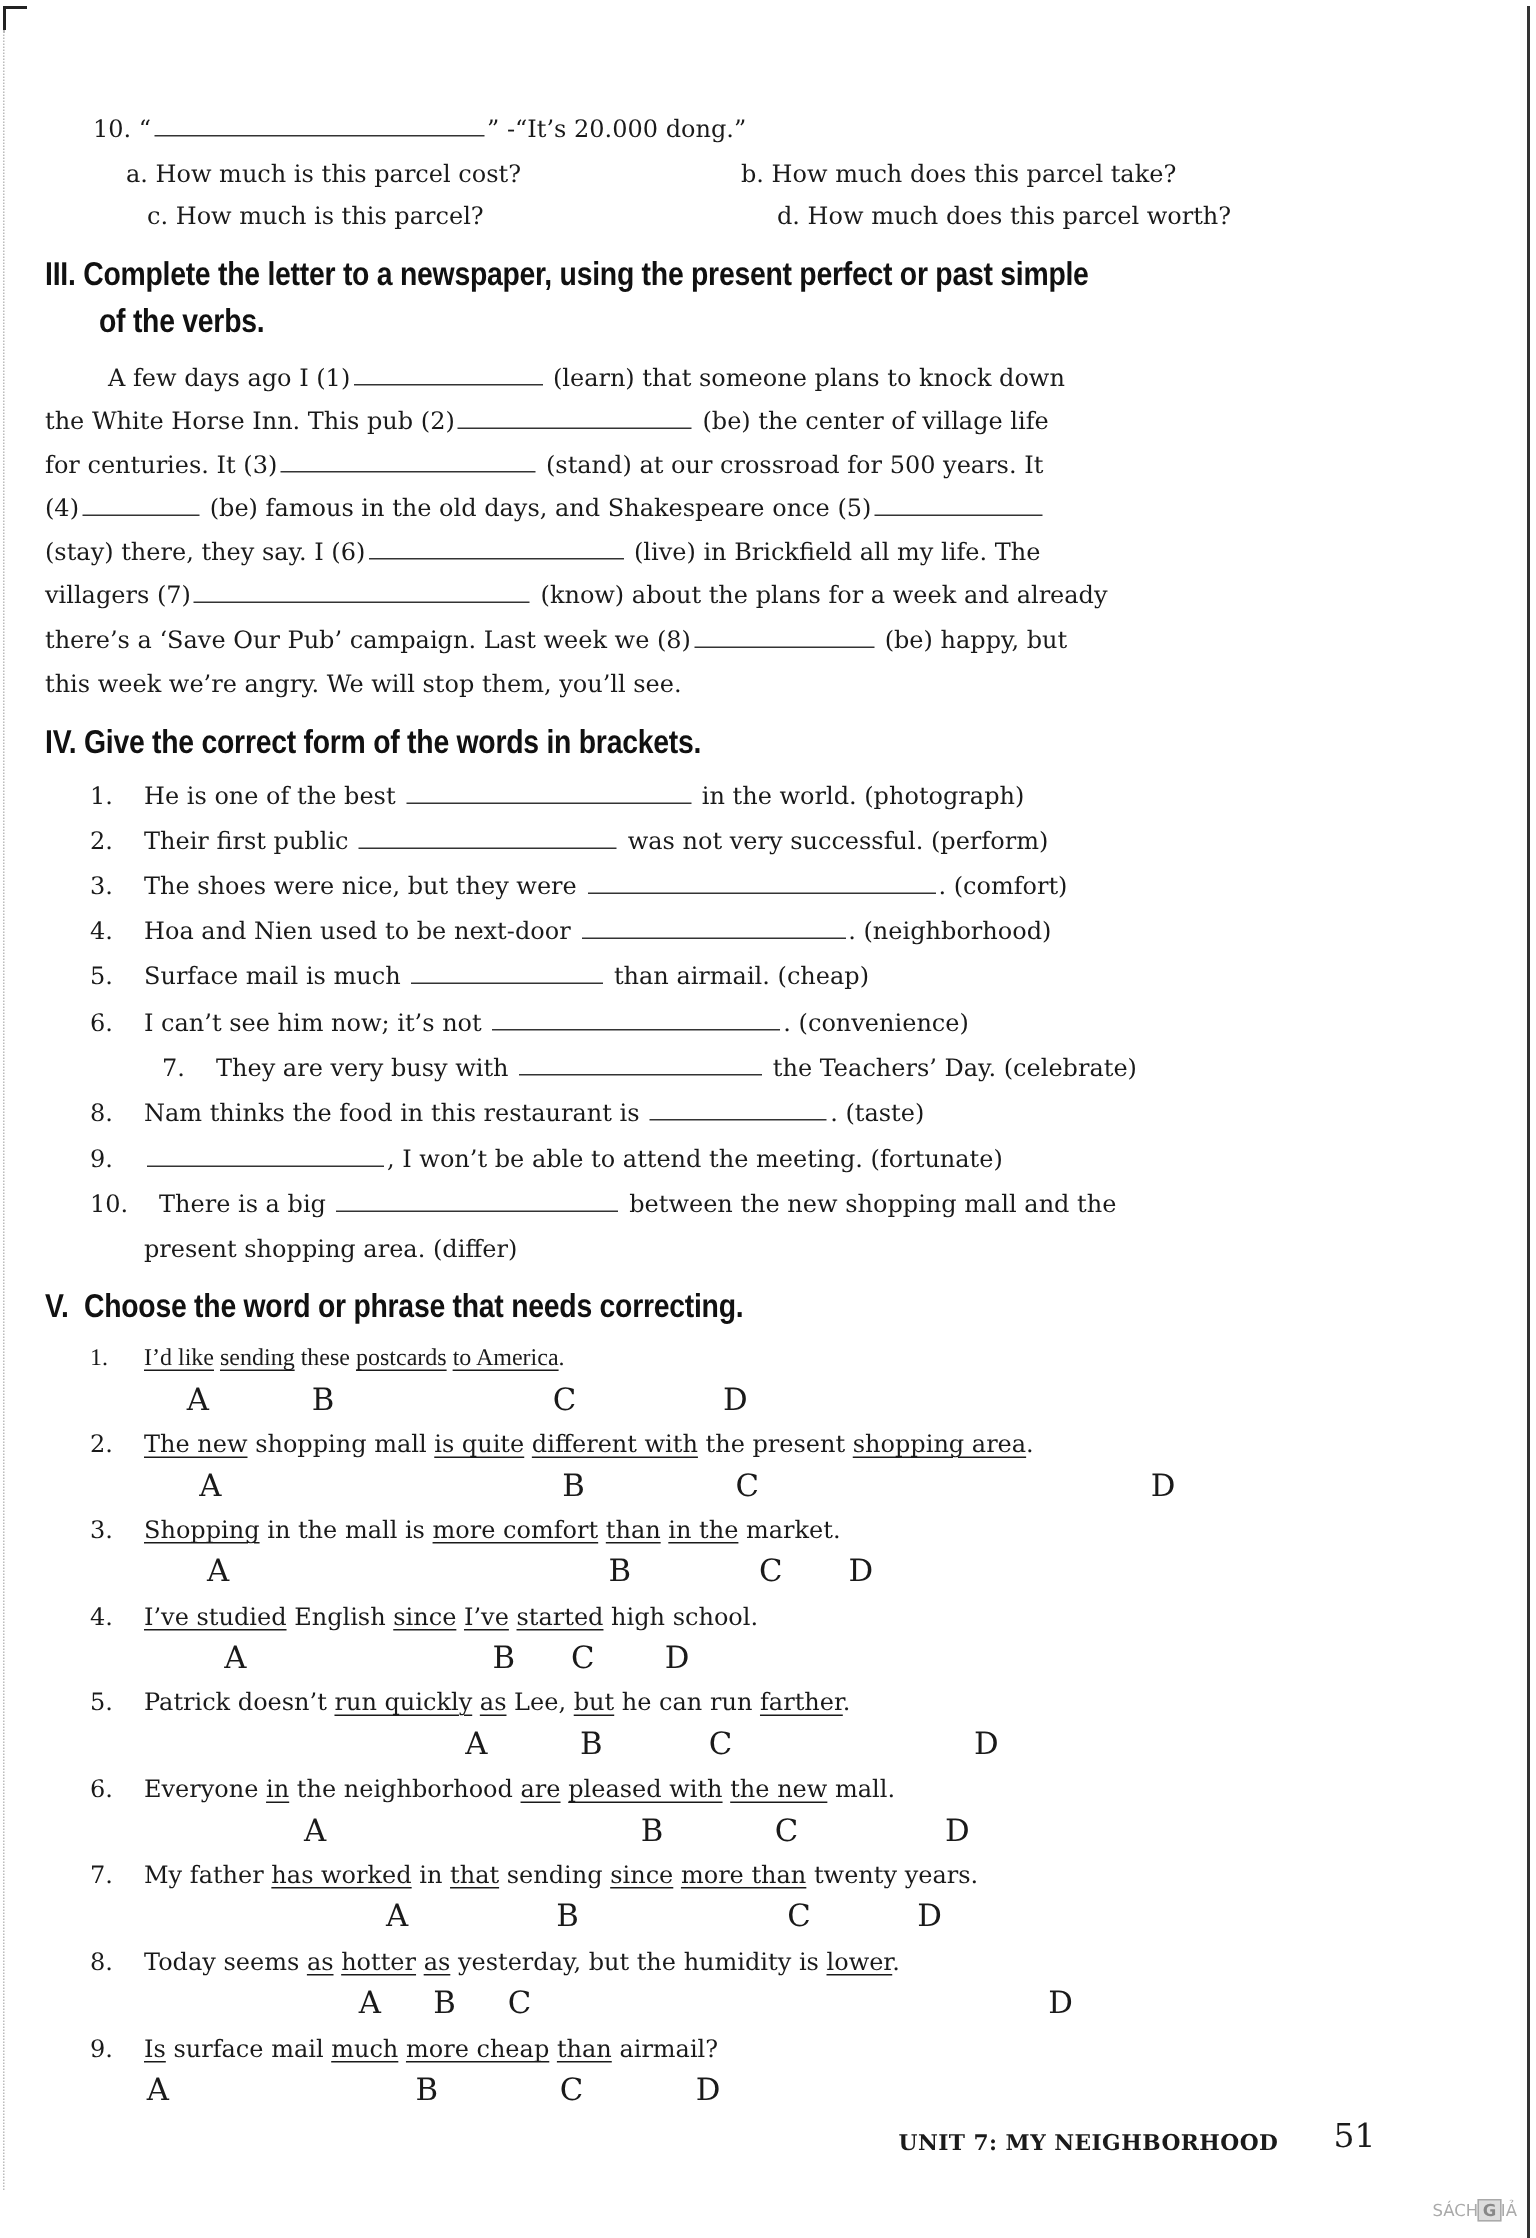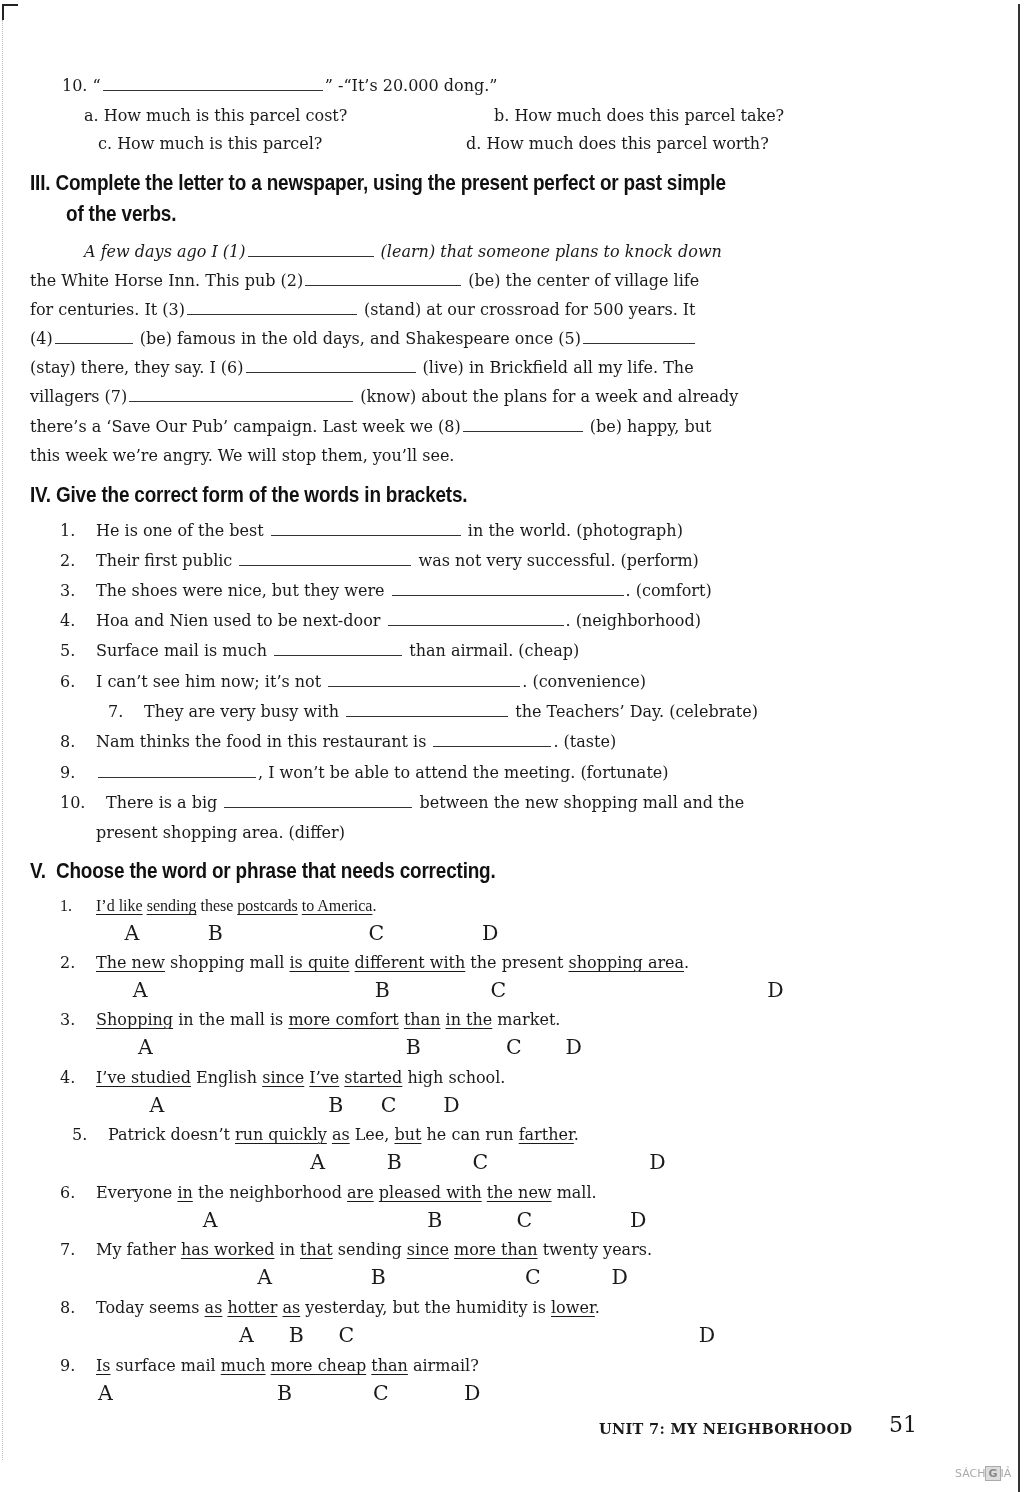--- a/index.html
+++ b/index.html
@@ -60,32 +60,32 @@
 <div class="corner-mark"></div>
 <div class="left-dots"></div>
 <div class="right-rule"></div>
 
 <div class="line" style="left:62px;top:72px;">
   <span>10. “</span><span class="blank" style="width:220px;"></span><span>” -“It’s 20.000 dong.”</span>
 </div>
 <div class="line" style="left:84px;top:102px;"><span>a. How much is this parcel cost?</span></div>
 <div class="line" style="left:494px;top:102px;"><span>b. How much does this parcel take?</span></div>
 <div class="line" style="left:98px;top:130px;"><span>c. How much is this parcel?</span></div>
-<div class="line" style="left:466px;top:130px;text-align:center;"><span>d. How much does this parcel worth?</span></div>
+<div class="line" style="left:518px;top:130px;text-align:center;"><span>d. How much does this parcel worth?</span></div>
 
 <div class="heading" style="left:30px;top:168px;">
   <span>III.</span>
   <span>Complete the letter to a newspaper, using the present perfect or past simple</span>
 </div>
 <div class="heading" style="left:66px;top:199px;">
   <span>of the verbs.</span>
 </div>
 
 <div id="letter-block">
-    <div class="line" style="left: 84px; top: 238px; font-style: italic;"><span>A few days ago I (1)</span><span class="blank" style="width: 126px;"></span> <span>(learn) that someone plans to knock down</span></div>
+    <div class="line" style="left: 72px; top: 238px;"><span>A few days ago I (1)</span><span class="blank" style="width: 126px;"></span> <span>(learn) that someone plans to knock down</span></div>
     <div class="line" style="left: 30px; top: 267px;"><span>the White Horse Inn. This pub (2)</span><span class="blank" style="width: 156px;"></span> <span>(be) the center of village life</span></div>
     <div class="line" style="left: 30px; top: 296px;"><span>for centuries. It (3)</span><span class="blank" style="width: 170px;"></span> <span>(stand) at our crossroad for 500 years. It</span></div>
     <div class="line" style="left: 30px; top: 325px;"><span>(4)</span><span class="blank" style="width: 78px;"></span> <span>(be) famous in the old days, and Shakespeare once (5)</span><span class="blank" style="width: 112px;"></span><span></span></div>
     <div class="line" style="left: 30px; top: 354px;"><span>(stay) there, they say. I (6)</span><span class="blank" style="width: 170px;"></span> <span>(live) in Brickfield all my life. The</span></div>
     <div class="line" style="left: 30px; top: 383px;"><span>villagers (7)</span><span class="blank" style="width: 224px;"></span> <span>(know) about the plans for a week and already</span></div>
     <div class="line" style="left: 30px; top: 413px;"><span>there’s a ‘Save Our Pub’ campaign. Last week we (8)</span><span class="blank" style="width: 120px;"></span> <span>(be) happy, but</span></div>
     <div class="line" style="left: 30px; top: 442px;"><span>this week we’re angry. We will stop them, you’ll see.</span></div>
   </div>
 
 <div class="heading" style="left:30px;top:480px;">
@@ -124,21 +124,21 @@
     <div class="line" style="left: 60px; top: 1006px;"><span style="display: inline-block; width: 36px;">3.</span><span class="u">Shopping</span><span> in the mall is </span><span class="u">more comfort</span><span> </span><span class="u">than</span><span> </span><span class="u">in the</span><span> market.</span></div>
     <div class="letter" style="top: 1034px; left: 137.953px;">A</div>
     <div class="letter" style="top: 1034px; left: 405.68px;">B</div>
     <div class="letter" style="top: 1034px; left: 506.078px;">C</div>
     <div class="letter" style="top: 1034px; left: 565.602px;">D</div>
     <div class="line" style="left: 60px; top: 1064px;"><span style="display: inline-block; width: 36px;">4.</span><span class="u">I’ve studied</span><span> English </span><span class="u">since</span><span> </span><span class="u">I’ve</span><span> </span><span class="u">started</span><span> high school.</span></div>
     <div class="letter" style="top: 1092px; left: 149.469px;">A</div>
     <div class="letter" style="top: 1092px; left: 328.336px;">B</div>
     <div class="letter" style="top: 1092px; left: 380.68px;">C</div>
     <div class="letter" style="top: 1092px; left: 443.141px;">D</div>
-    <div class="line" style="left: 60px; top: 1121px; margin-left: 12px;"><span style="display: inline-block; width: 36px;">5.</span><span>Patrick doesn’t </span><span class="u">run quickly</span><span> </span><span class="u">as</span><span> Lee, </span><span class="u">but</span><span> he can run </span><span class="u">farther</span><span>.</span></div>
+    <div class="line" style="left: 60px; top: 1121px;"><span style="display: inline-block; width: 36px;">5.</span><span>Patrick doesn’t </span><span class="u">run quickly</span><span> </span><span class="u">as</span><span> Lee, </span><span class="u">but</span><span> he can run </span><span class="u">farther</span><span>.</span></div>
     <div class="letter" style="top: 1149px; left: 310.125px;">A</div>
     <div class="letter" style="top: 1149px; left: 386.727px;">B</div>
     <div class="letter" style="top: 1149px; left: 472.523px;">C</div>
     <div class="letter" style="top: 1149px; left: 649.32px;">D</div>
     <div class="line" style="left: 60px; top: 1179px;"><span style="display: inline-block; width: 36px;">6.</span><span>Everyone </span><span class="u">in</span><span> the neighborhood </span><span class="u">are</span><span> </span><span class="u">pleased with</span><span> </span><span class="u">the new</span><span> mall.</span></div>
     <div class="letter" style="top: 1207px; left: 202.742px;">A</div>
     <div class="letter" style="top: 1207px; left: 427.195px;">B</div>
     <div class="letter" style="top: 1207px; left: 516.438px;">C</div>
     <div class="letter" style="top: 1207px; left: 630.023px;">D</div>
     <div class="line" style="left: 60px; top: 1236px;"><span style="display: inline-block; width: 36px;">7.</span><span>My father </span><span class="u">has worked</span><span> in </span><span class="u">that</span><span> sending </span><span class="u">since</span><span> </span><span class="u">more than</span><span> twenty years.</span></div>

